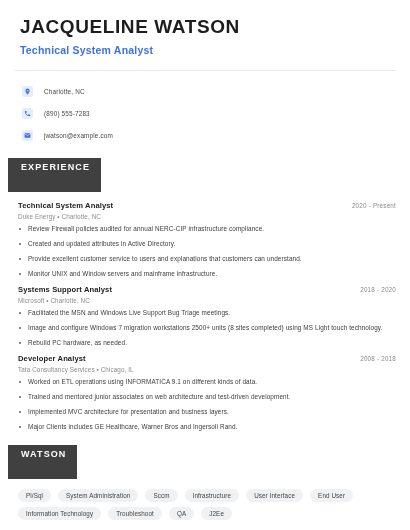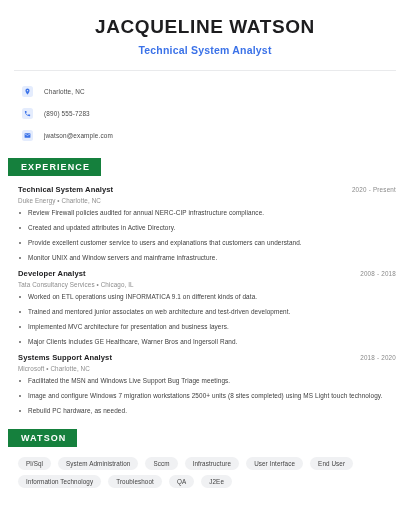--- a/index.html
+++ b/index.html
@@ -19,21 +19,20 @@
     width: 410px;
     height: 530px;
     box-sizing: border-box;
     background: #fff;
     position: relative;
   }
 
   
   .header {
     padding: 16px 20px 0 20px;
-    text-align: center;
   }
   .name {
     font-size: 19px;
     font-weight: bold;
     letter-spacing: 0.6px;
     color: #1d1d1f;
     line-height: 1.15;
     margin: 0;
   }
   .role {
@@ -74,26 +73,26 @@
   .ctext {
     font-size: 6.4px;
     color: #4a4a4a;
     letter-spacing: 0.15px;
   }
 
   
   .section { margin-top: 12px; }
   .badge {
     display: inline-block;
-    background: #15803d;
+    background: #404040;
     color: #ffffff;
     font-size: 9px;
     font-weight: bold;
     letter-spacing: 1.1px;
-    padding: 4px 11px 4px 13px;
+    padding: 4px 11px 20px 13px;
     margin-left: 0;
   }
   .badge-wrap { padding-left: 8px; }
 
   
   .jobs { padding: 9px 14px 0 18px; }
   .job { margin-bottom: 7px; }
   .job-head {
     display: flex;
     justify-content: space-between;
@@ -209,41 +208,41 @@
           <div class="job-sub">Duke Energy • Charlotte, NC</div>
           <ul class="bullets">
             <li>Review Firewall policies audited for annual NERC-CIP infrastructure compliance.</li>
             <li>Created and updated attributes in Active Directory.</li>
             <li>Provide excellent customer service to users and explanations that customers can understand.</li>
             <li>Monitor UNIX and Window servers and mainframe infrastructure.</li>
           </ul>
         </div>
         <div class="job">
           <div class="job-head">
+            <div class="job-title">Systems Support Analyst</div>
+            <div class="job-dates">2018 - 2020</div>
+          </div>
+          <div class="job-sub">Microsoft • Charlotte, NC</div>
+          <ul class="bullets">
+            <li>Facilitated the MSN and Windows Live Support Bug Triage meetings.</li>
+            <li>Image and configure Windows 7 migration workstations 2500+ units (8 sites completed) using MS Light touch technology.</li>
+            <li>Rebuild PC hardware, as needed.</li>
+          </ul>
+        </div>
+        <div class="job">
+          <div class="job-head">
             <div class="job-title">Developer Analyst</div>
             <div class="job-dates">2008 - 2018</div>
           </div>
           <div class="job-sub">Tata Consultancy Services • Chicago, IL</div>
           <ul class="bullets">
             <li>Worked on ETL operations using INFORMATICA 9.1 on different kinds of data.</li>
             <li>Trained and mentored junior associates on web architecture and test-driven development.</li>
             <li>Implemented MVC architecture for presentation and business layers.</li>
             <li>Major Clients includes GE Healthcare, Warner Bros and Ingersoll Rand.</li>
-          </ul>
-        </div>
-        <div class="job">
-          <div class="job-head">
-            <div class="job-title">Systems Support Analyst</div>
-            <div class="job-dates">2018 - 2020</div>
-          </div>
-          <div class="job-sub">Microsoft • Charlotte, NC</div>
-          <ul class="bullets">
-            <li>Facilitated the MSN and Windows Live Support Bug Triage meetings.</li>
-            <li>Image and configure Windows 7 migration workstations 2500+ units (8 sites completed) using MS Light touch technology.</li>
-            <li>Rebuild PC hardware, as needed.</li>
           </ul>
         </div>
       </div>
   </div>
 
   <div class="section">
     <div class="badge-wrap">
       <span class="badge">WATSON</span>
     </div>
     <div class="skills-wrap">

